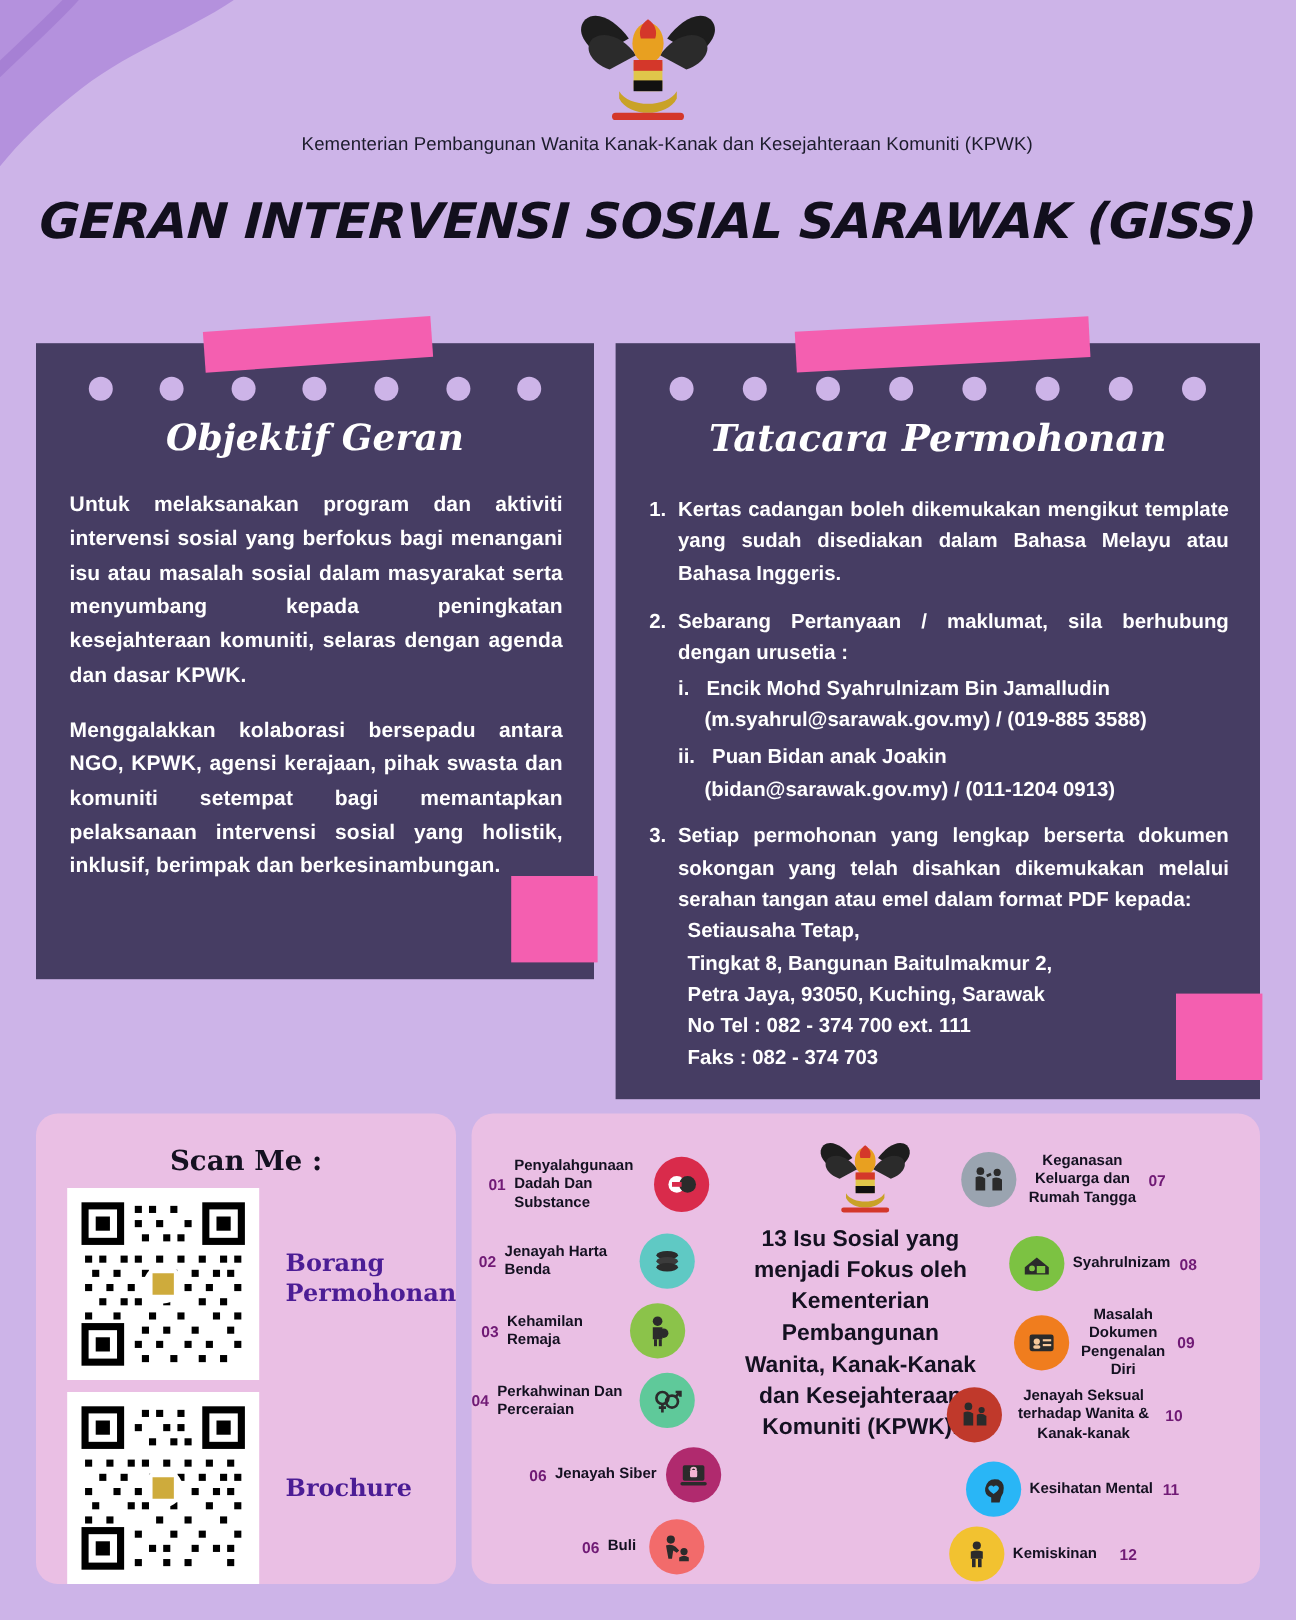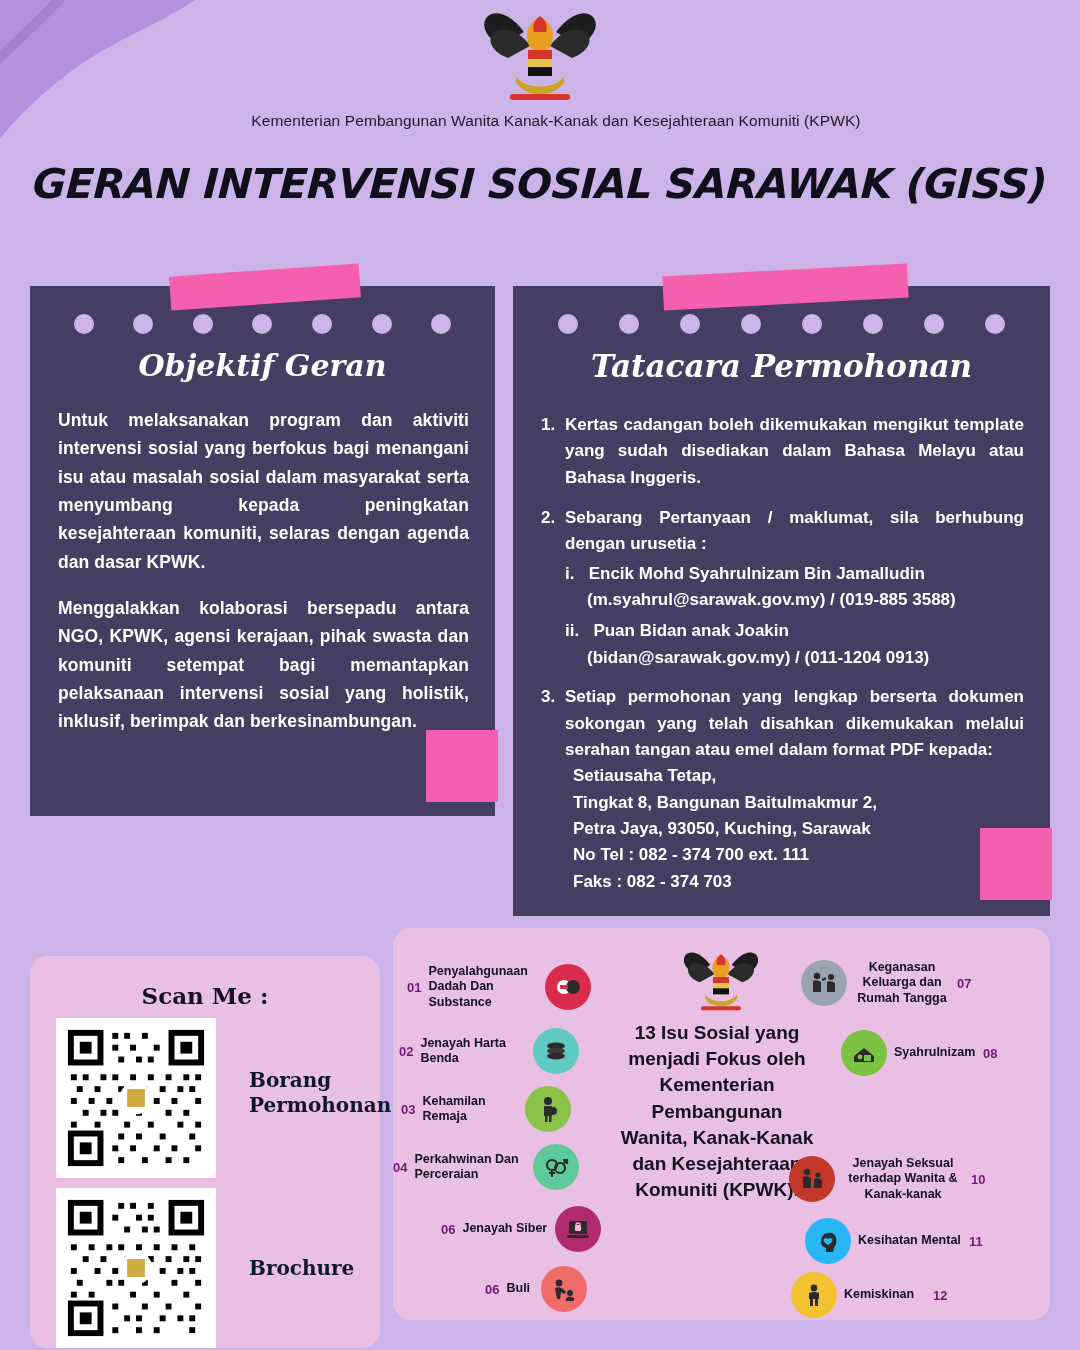--- a/index.html
+++ b/index.html
@@ -75,33 +75,33 @@
     font-size: 17px; line-height: 1.55; font-weight: 700; text-align: justify;
   }
   ol.steps > li .num { position: absolute; left: 0; top: 0; font-weight: 700; }
   .sub { margin-top: 4px; font-weight: 700; text-align: left; }
   .sub .srow { padding-left: 14px; text-indent: -14px; line-height: 1.45; margin-bottom: 2px; }
   .sub .sind { padding-left: 22px; line-height: 1.45; margin-bottom: 6px; }
   .addr { font-weight: 700; line-height: 1.55; text-align: left; padding-left: 8px; }
 
   
   .panel { position: absolute; background: #eabfe4; border-radius: 18px; }
-  #panel-scan { top: 956px; left: 30px; width: 350px; height: 392px; }
+  #panel-scan { top: 928px; left: 30px; width: 350px; height: 392px; }
   #panel-isu  { top: 928px; left: 393px; width: 657px; height: 392px; }
 
   .scan-title {
     text-align: center; margin-top: 26px;
     font-family: "DejaVu Serif", serif; font-weight: 700; font-size: 23px; color: #141121;
   }
   .qr { position: absolute; width: 160px; height: 160px; background: #fff; padding: 6px; }
   #qr1 { top: 62px; left: 26px; }
   #qr2 { top: 232px; left: 26px; }
   .qr-label {
     position: absolute; font-family: "DejaVu Serif", serif; font-weight: 700;
-    font-size: 20px; color: #0f172a; line-height: 1.25; margin-left: 11px;
+    font-size: 20px; color: #4c1d95; line-height: 1.25;
   }
   #qrl1 { top: 112px; left: 208px; width: 130px; }
   #qrl2 { top: 300px; left: 208px; width: 130px; }
 
   
   .isu-center {
     position: absolute; top: 92px; left: 224px; width: 200px;
     text-align: center; font-weight: 700; font-size: 19px; line-height: 1.38; color: #141121;
   }
   .isu-crest { position: absolute; top: 18px; left: 288px; width: 80px; height: 70px; }
@@ -487,20 +487,33 @@
       <svg width="26" height="26" viewBox="0 0 26 26">
           <path d="M3,16 l10,-8 10,8 v6 h-20 z" fill="#2b2b2b"></path>
           <circle cx="9" cy="17" r="2.4" fill="#7cc242"></circle>
           <rect x="13" y="15" width="7" height="6" fill="#7cc242"></rect>
         </svg>
     </span>
     <span class="isu-label" style="width:82px;">Syahrulnizam</span>
     <span class="isu-num">08</span>
   </div>
 
+  <div class="isu right" style="top:160px; left:452px;">
+    <span class="bubble" style="background:#f07d1e;">
+      <svg width="26" height="26" viewBox="0 0 26 26">
+          <rect x="3" y="6" width="20" height="14" rx="2" fill="#2b2b2b"></rect>
+          <circle cx="9" cy="12" r="2.6" fill="#f6c89a"></circle>
+          <rect x="6" y="15" width="6" height="3" rx="1.5" fill="#f6c89a"></rect>
+          <rect x="14" y="10" width="7" height="1.8" fill="#f6c89a"></rect>
+          <rect x="14" y="14" width="7" height="1.8" fill="#f6c89a"></rect>
+        </svg>
+    </span>
+    <span class="isu-label" style="width:76px; text-align:center;">Masalah Dokumen Pengenalan Diri</span>
+    <span class="isu-num">09</span>
+  </div>
 
   <div class="isu right" style="top:228px; left:396px;">
     <span class="bubble" style="background:#c0392b;">
       <svg width="26" height="26" viewBox="0 0 26 26">
           <circle cx="8" cy="6" r="3.2" fill="#2b2b2b"></circle>
           <path d="M4,11 q4,-2 8,1 v10 h-8 z" fill="#2b2b2b"></path>
           <circle cx="19" cy="9" r="2.6" fill="#2b2b2b"></circle>
           <path d="M15,13 q4,-2 8,1 v8 h-8 z" fill="#2b2b2b"></path>
         </svg>
     </span>

